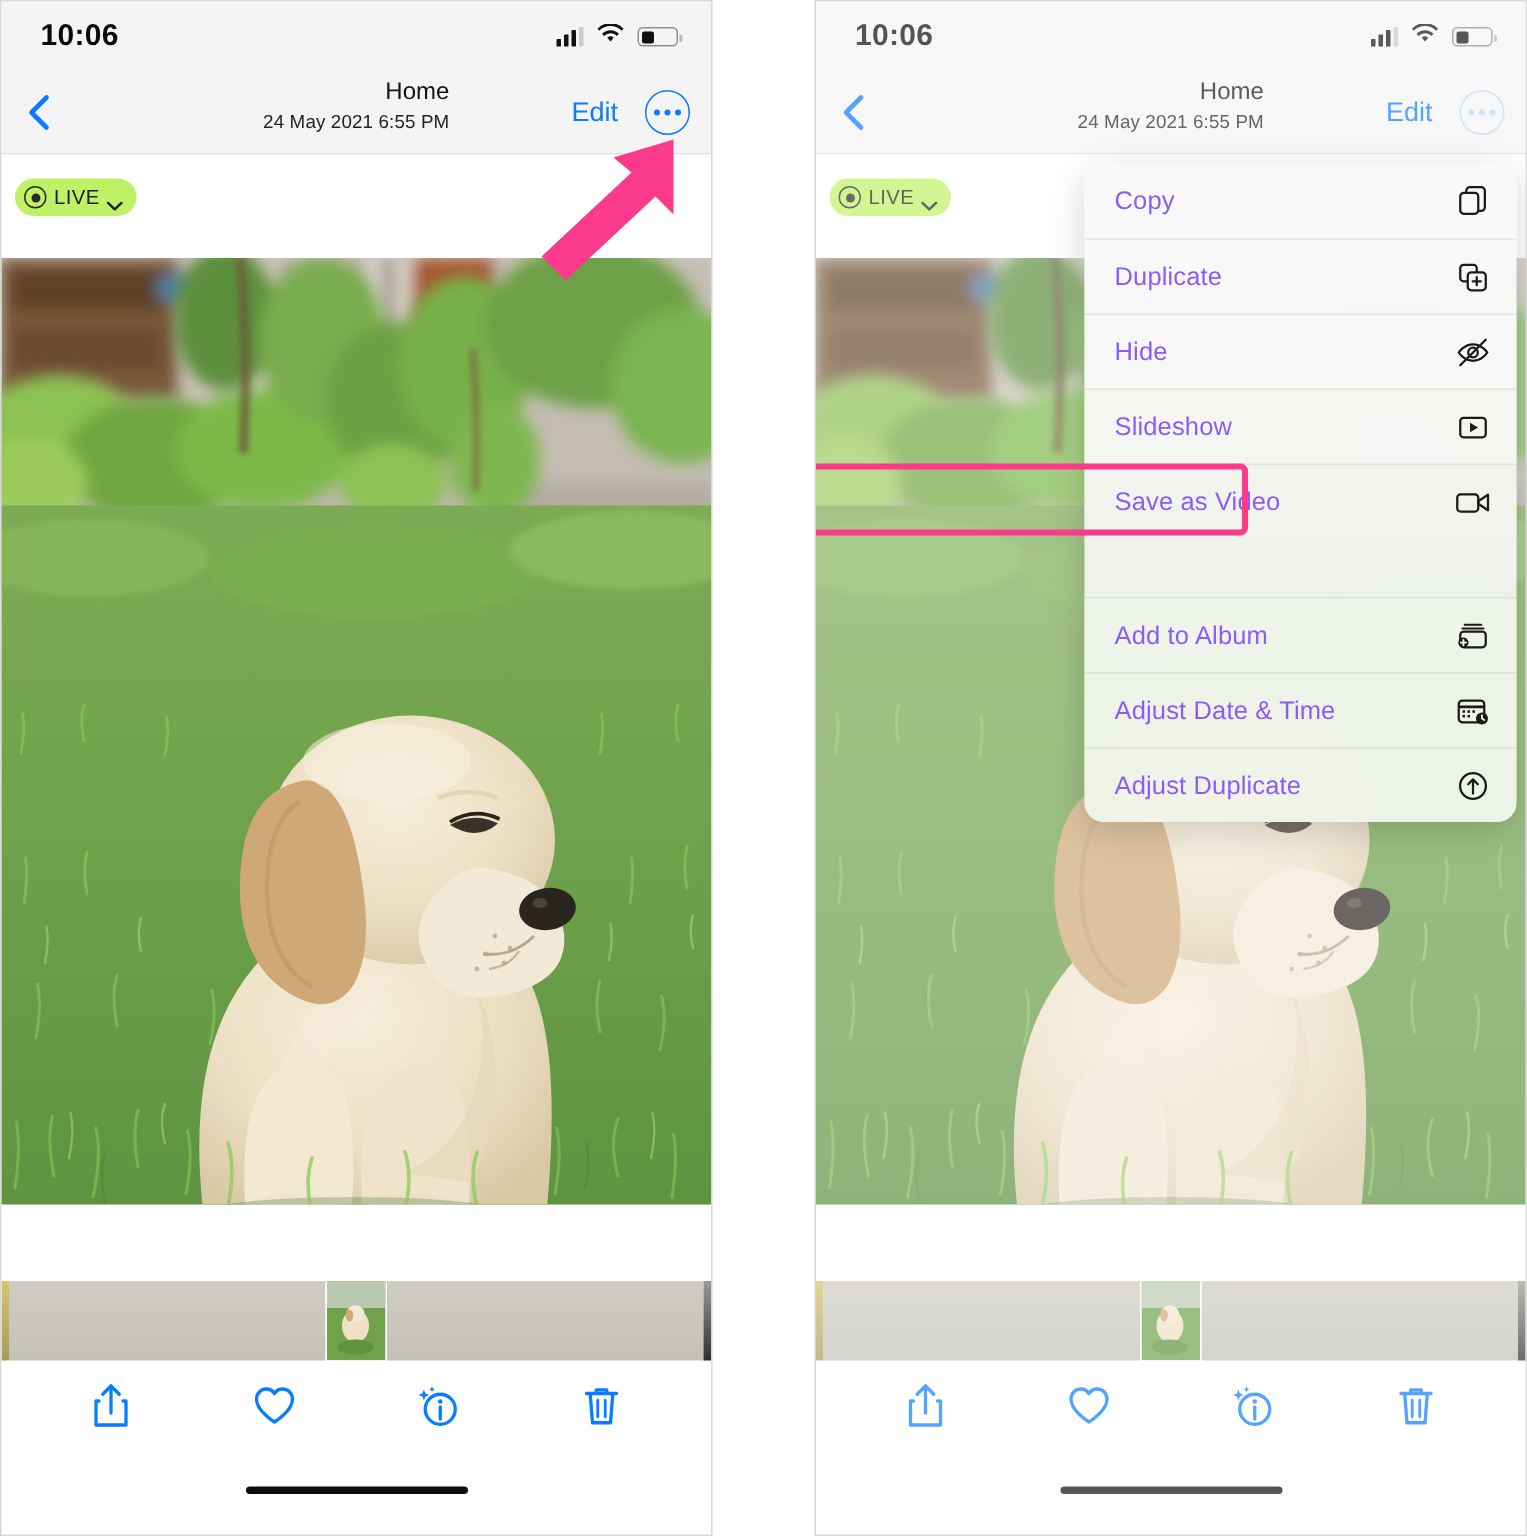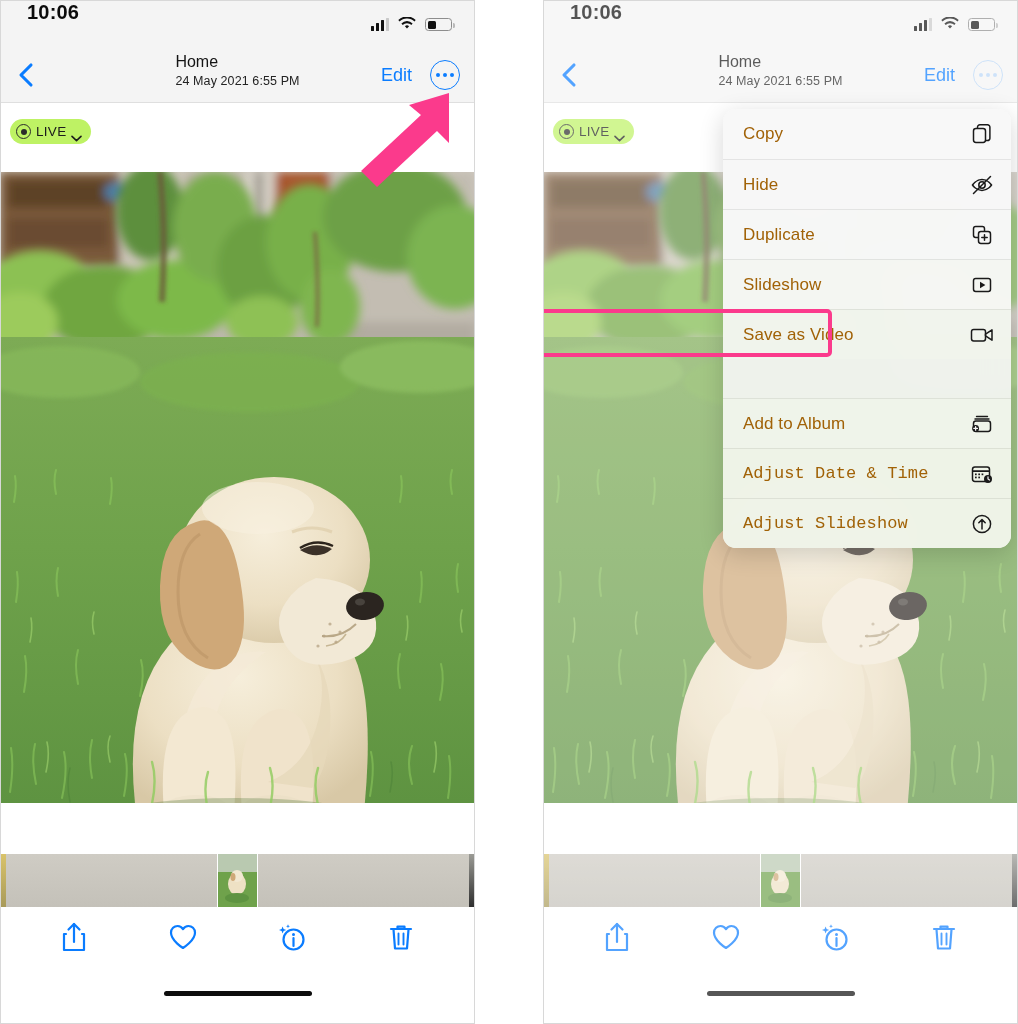--- a/index.html
+++ b/index.html
@@ -16,21 +16,21 @@
     position: absolute; top: 0; height: 1024px; width: 475px;
     background: #ffffff; overflow: hidden;
     border: 1px solid #d8d8d8;
   }
   .phone.left  { left: 0px; }
   .phone.right { left: 543px; }
 
   
   .statusbar {
     position: relative; height: 47px; background: #f4f4f4;
-    display: flex; justify-content: space-between;
+    display: flex; align-items: center; justify-content: space-between;
     padding: 0 22px 0 26px;
   }
   .clock { font-size: 20px; font-weight: 700; color: #0b0b0b; letter-spacing: .2px; }
   .status-icons { display: flex; align-items: center; gap: 9px; }
 
   .sig { display:flex; align-items:flex-end; gap:2px; height:13px; }
   .sig i { display:block; width:3px; background:#111; border-radius:.5px; }
   .sig i:nth-child(1){ height:5px; }
   .sig i:nth-child(2){ height:8px; }
   .sig i:nth-child(3){ height:11px; }
@@ -45,21 +45,21 @@
   .navbar {
     position: relative; height: 55px; background: #f4f4f4;
     border-bottom: 1px solid #dfdfdf;
   }
   .back-chevron {
     position:absolute; left:14px; top:50%; transform:translateY(-50%);
     width:22px; height:26px; cursor:pointer;
   }
   .nav-title-wrap {
     position:absolute; left:50%; top:4px; transform:translateX(-50%);
-    text-align:left; white-space:nowrap;
+    text-align:right; white-space:nowrap;
   }
   .nav-title { font-size:16px; color:#141414; line-height:20px; }
   .nav-sub   { font-size:12.5px; color:#232323; line-height:18px; letter-spacing:.1px; }
   .edit-btn {
     position:absolute; right:62px; top:50%; transform:translateY(-50%);
     font-size:18px; color:#0a7cff; cursor:pointer;
   }
   .more-btn {
     position:absolute; right:14px; top:50%; transform:translateY(-50%);
     width:30px; height:30px; border-radius:50%;
@@ -117,30 +117,30 @@
     background:rgba(246,246,246,0.90);
     box-shadow:0 6px 24px rgba(0,0,0,.16);
     backdrop-filter: blur(14px);
   }
   .ctx-item {
     position:relative; height:50px; display:flex; align-items:center;
     justify-content:space-between; padding:0 17px 0 20px; cursor:pointer;
     background:rgba(248,248,248,0.80);
   }
   .ctx-item + .ctx-item { border-top:1px solid rgba(0,0,0,0.075); }
-  .ctx-item .label { font-size:17px; color:#a16207; letter-spacing:.1px; }
+  .ctx-item .label { font-size:17px; color:#8b5cf6; letter-spacing:.1px; }
   .ctx-item .gl { width:24px; height:24px; display:flex; align-items:center; justify-content:center; }
   .ctx-item .gl svg { display:block; }
 
   
   .ctx-item.t1 { background:rgba(247,247,247,0.93); }
   .ctx-item.t2 { background:rgba(245,246,243,0.91); }
   .ctx-item.t3 { background:rgba(241,244,236,0.90);gap:32px; }
   .ctx-item.t4 { background:rgba(240,244,234,0.90);margin-top:39px; }
-  .ctx-item.t5 { background:rgba(238,243,231,0.90);font-family:Liberation Mono, monospace; }
+  .ctx-item.t5 { background:rgba(238,243,231,0.90); }
 
   .ctx-highlight {
     position:absolute; left:-23px; top:308px; width:311px; height:48px;
     border:4px solid #fb3a8c; border-radius:5px; z-index:20; pointer-events:none;
   }
 
   
   .arrow { position:absolute; left:350px; top:88px; width:110px; height:100px; z-index:30; }
 </style>
 </head>
@@ -709,38 +709,38 @@
       <div class="ctx-item">
         <span class="label">Copy</span>
         <span class="gl">
           <svg width="22" height="22" viewBox="0 0 22 22">
               <rect x="2.5" y="5.5" width="12" height="14" rx="2.4" stroke="#1a1a1a" stroke-width="1.5" fill="none"></rect>
               <path d="M6.5 5.5V4.2a2.4 2.4 0 0 1 2.4-2.4h7.6a2.4 2.4 0 0 1 2.4 2.4v11a2.4 2.4 0 0 1-2.4 2.4h-1.9" stroke="#1a1a1a" stroke-width="1.5" fill="none"></path>
             </svg>
         </span>
       </div>
 
+      <div class="ctx-item">
+        <span class="label">Duplicate</span>
+        <span class="gl">
+          <svg width="22" height="22" viewBox="0 0 22 22">
+              <rect x="2.5" y="2.5" width="11" height="11" rx="2.2" stroke="#1a1a1a" stroke-width="1.5" fill="none"></rect>
+              <rect x="7.5" y="7.5" width="12" height="12" rx="2.4" stroke="#1a1a1a" stroke-width="1.5" fill="#f6f6f6"></rect>
+              <path d="M13.5 10.8v5.4M10.8 13.5h5.4" stroke="#1a1a1a" stroke-width="1.5" stroke-linecap="round"></path>
+            </svg>
+        </span>
+      </div>
+
       <div class="ctx-item t1">
         <span class="label">Hide</span>
         <span class="gl">
           <svg width="24" height="22" viewBox="0 0 24 22">
               <path d="M2.5 11S6 5.5 12 5.5 21.5 11 21.5 11 18 16.5 12 16.5 2.5 11 2.5 11z" stroke="#1a1a1a" stroke-width="1.5" fill="none"></path>
               <circle cx="12" cy="11" r="3.2" stroke="#1a1a1a" stroke-width="1.5" fill="none"></circle>
               <path d="M3.5 19.5 20.5 2.5" stroke="#1a1a1a" stroke-width="1.5" stroke-linecap="round"></path>
-            </svg>
-        </span>
-      </div>
-
-      <div class="ctx-item">
-        <span class="label">Duplicate</span>
-        <span class="gl">
-          <svg width="22" height="22" viewBox="0 0 22 22">
-              <rect x="2.5" y="2.5" width="11" height="11" rx="2.2" stroke="#1a1a1a" stroke-width="1.5" fill="none"></rect>
-              <rect x="7.5" y="7.5" width="12" height="12" rx="2.4" stroke="#1a1a1a" stroke-width="1.5" fill="#f6f6f6"></rect>
-              <path d="M13.5 10.8v5.4M10.8 13.5h5.4" stroke="#1a1a1a" stroke-width="1.5" stroke-linecap="round"></path>
             </svg>
         </span>
       </div>
 
       <div class="ctx-item t2">
         <span class="label">Slideshow</span>
         <span class="gl">
           <svg width="22" height="22" viewBox="0 0 22 22">
               <rect x="2.5" y="4.5" width="17" height="13" rx="2.2" stroke="#1a1a1a" stroke-width="1.5" fill="none"></rect>
               <path d="M9 7.8 14.4 11 9 14.2z" fill="#1a1a1a"></path>
@@ -783,21 +783,21 @@
                 <rect x="5" y="13.6" width="1.7" height="1.7"></rect>
                 <rect x="8.3" y="13.6" width="1.7" height="1.7"></rect>
               </g>
               <circle cx="18" cy="16" r="4" fill="#1a1a1a"></circle>
               <path d="M18 13.8V16l1.5 1" stroke="#f4f4f4" stroke-width="1.2" stroke-linecap="round" fill="none"></path>
             </svg>
         </span>
       </div>
 
       <div class="ctx-item t5">
-        <span class="label">Adjust Slideshow</span>
+        <span class="label">Adjust Duplicate</span>
         <span class="gl">
           <svg width="22" height="22" viewBox="0 0 22 22">
               <circle cx="11" cy="11" r="8.6" stroke="#1a1a1a" stroke-width="1.5" fill="none"></circle>
               <path d="M11 16V6.6M7.8 9.8 11 6.6l3.2 3.2" stroke="#1a1a1a" stroke-width="1.5" fill="none" stroke-linecap="round" stroke-linejoin="round"></path>
             </svg>
         </span>
       </div>
     </div>
 
     <div class="ctx-highlight"></div>

